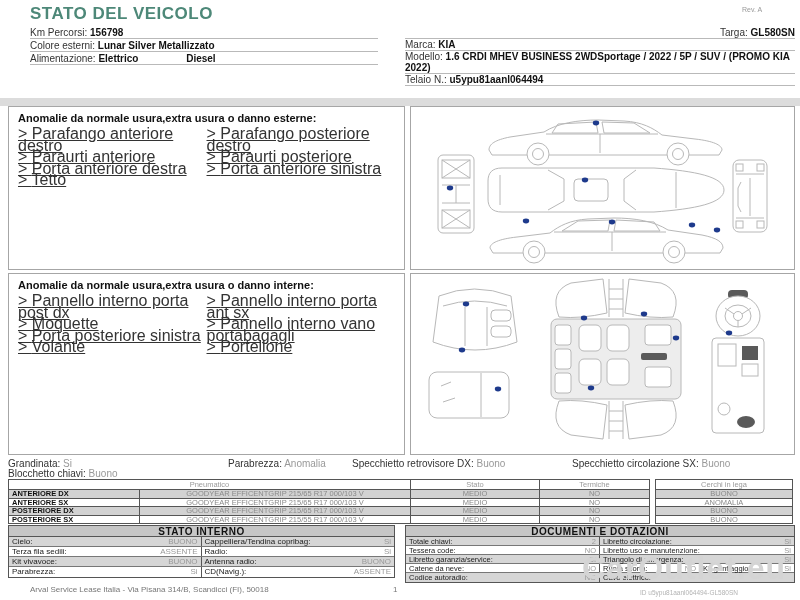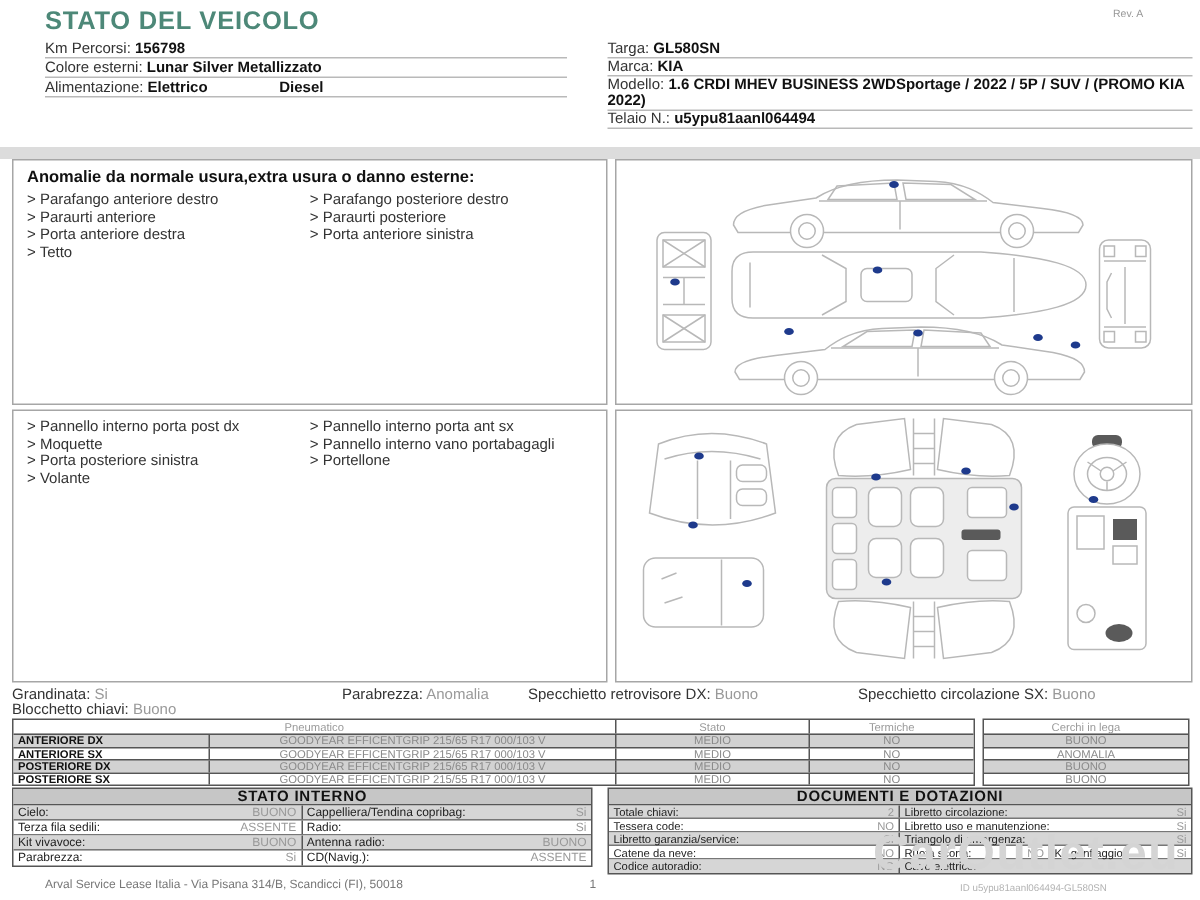--- a/index.html
+++ b/index.html
@@ -16,21 +16,21 @@
   .inforow .val { font-weight:bold; color:#111;margin-top:40px; }
   .inforow.multi { height:auto; white-space:normal; line-height:11px; }
   .fuel2 { margin-left:45px; }
 
   .grayband { position:absolute; left:0; top:98px; width:800px; height:8px; background:#dcdcdc; }
 
   .anbox { position:absolute; border:1px solid #a6a6a6; background:#fff; padding:5px 9px; }
   .antitle { font-size:11px; font-weight:bold; color:#111; margin-bottom:4px; }
   .ancols { display:flex; }
   .ancol { width:50%; }
-  .anitem { font-size:10px; color:#333; line-height:11.5px; }
+  .anitem { font-size:16px; color:#333; line-height:11.5px;text-decoration:underline; }
   .anitem::before { content:"> "; }
 
   .diagbox { position:absolute; border:1px solid #a6a6a6; background:#fff; }
   .diagbox svg { display:block; }
 
   .chk { position:absolute; font-size:10px; color:#333; white-space:nowrap; }
   .chk .cv { color:#999; }
 
   .tyre-table { position:absolute; left:8px; top:479px; width:642px; border:1px solid #555;
                 font-size:7.5px; background:#fff; }
@@ -94,21 +94,21 @@
   <div class="inforow" style="left:30px; top:40px; width:348px;">
     <span>Colore esterni:</span>
     <span class="val">Lunar Silver Metallizzato</span>
   </div>
   <div class="inforow" style="left:30px; top:53px; width:348px;">
     <span>Alimentazione:</span>
     <span class="val">Elettrico</span>
     <span class="val fuel2">Diesel</span>
   </div>
 
-  <div class="inforow" style="left:405px; top:27px; width:390px;">
+  <div class="inforow" style="left:405px; top:27px; width:390px;text-align:right;">
     <span>Targa:</span>
     <span class="val">GL580SN</span>
   </div>
   <div class="inforow" style="left:405px; top:39px; width:390px;">
     <span>Marca:</span>
     <span class="val">KIA</span>
   </div>
   <div class="inforow multi" style="left:405px; top:51px; width:390px;">
     <span>Modello:</span>
     <span class="val">1.6 CRDI MHEV BUSINESS 2WDSportage / 2022 / 5P / SUV / (PROMO KIA 2022)</span>
@@ -199,20 +199,21 @@
       <ellipse class="dot" cx="174" cy="73" rx="3.2" ry="2.4"></ellipse>
       <ellipse class="dot" cx="39" cy="81" rx="3.2" ry="2.4"></ellipse>
       <ellipse class="dot" cx="115" cy="114" rx="3.2" ry="2.4"></ellipse>
       <ellipse class="dot" cx="201" cy="115" rx="3.2" ry="2.4"></ellipse>
       <ellipse class="dot" cx="281" cy="118" rx="3.2" ry="2.4"></ellipse>
       <ellipse class="dot" cx="306" cy="123" rx="3.2" ry="2.4"></ellipse>
     </svg>
   </div>
 
   <div class="anbox" style="left:8px; top:273px; width:397px; height:182px;">
+    <div class="antitle">Anomalie da normale usura,extra usura o danno interne:</div>
     <div class="ancols">
       <div class="ancol">
         <div class="anitem">Pannello interno porta post dx</div>
         <div class="anitem">Moquette</div>
         <div class="anitem">Porta posteriore sinistra</div>
         <div class="anitem">Volante</div>
       </div>
       <div class="ancol">
         <div class="anitem">Pannello interno porta ant sx</div>
         <div class="anitem">Pannello interno vano portabagagli</div>

